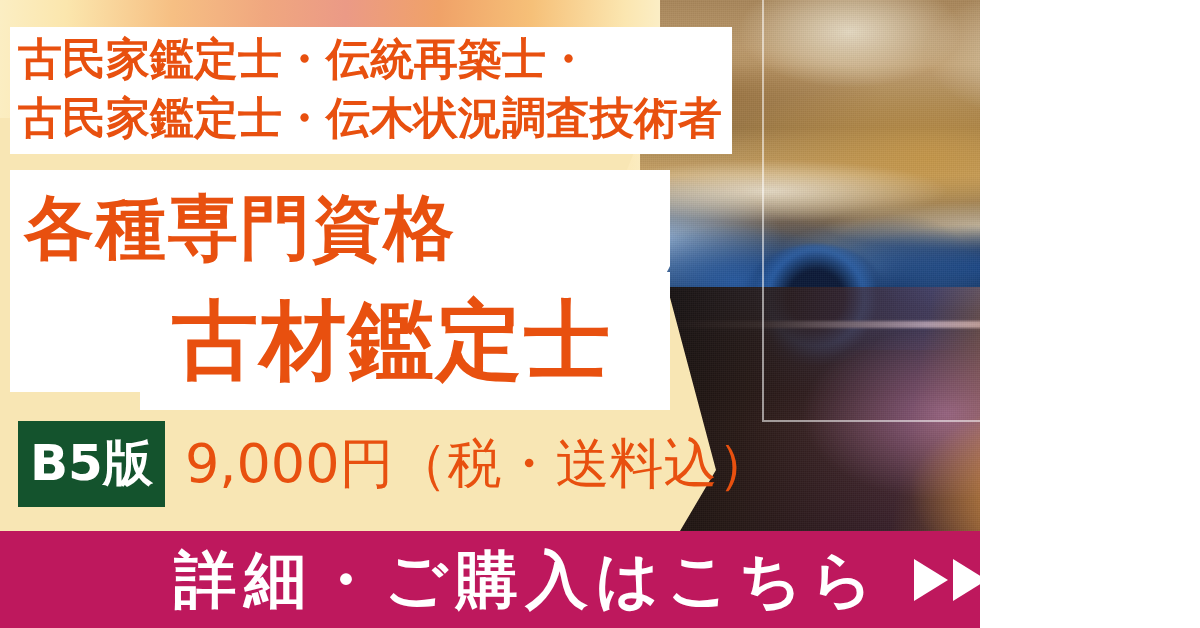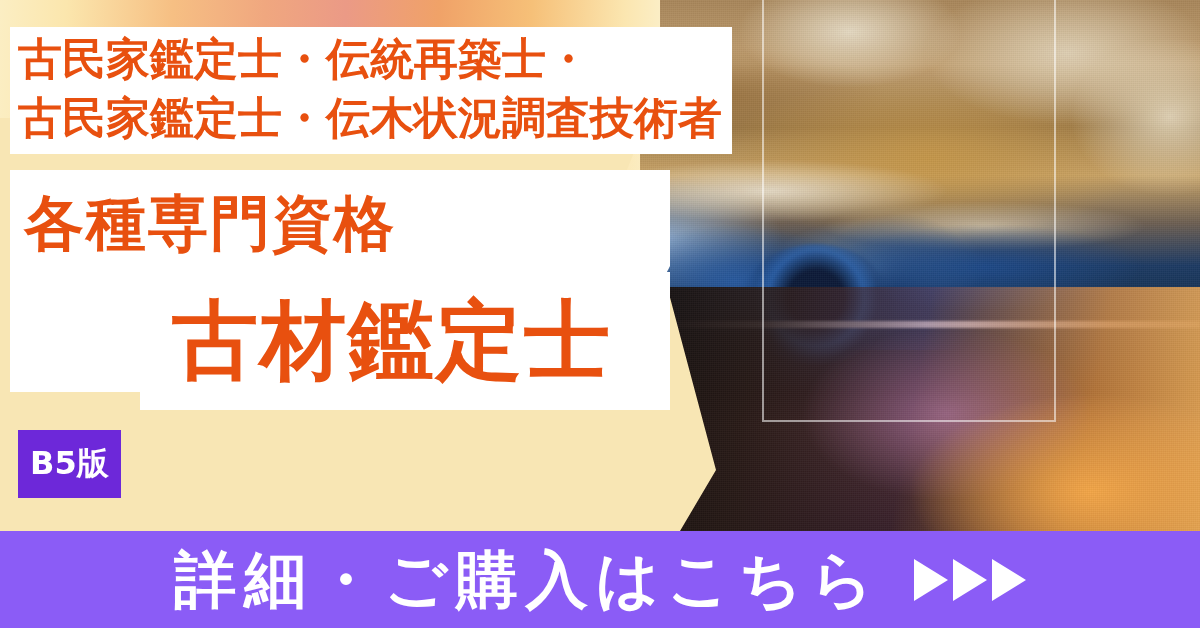--- a/index.html
+++ b/index.html
@@ -1,20 +1,20 @@
 <!DOCTYPE html>
 <html><head>
 <meta charset="utf-8">
 <style>
   html,body{margin:0;padding:0;background:#fff;}
   body{font-family:"DejaVu Sans","Liberation Sans",sans-serif;}
 
   .banner{
     position:relative;
-    width:1200px;height:628px;
+    width:980px;height:628px;
     overflow:hidden;
     background:#f6e3ae;
   }
 
   
   .photo{
     position:absolute;
     left:596px;top:0;width:604px;height:531px;
     overflow:hidden;
     background:#120b08;
@@ -151,51 +151,51 @@
   .hdr div{display:block;}
 
   .title{
     position:absolute;
     color:#e8500f;
     font-weight:700;
     letter-spacing:2px;
     white-space:nowrap;
     line-height:1;
   }
-  .title-1{left:24px;top:193px;font-size:60px;}
+  .title-1{left:24px;top:193px;font-size:70px;}
   .title-2{left:172px;top:297px;font-size:86px;}
 
   
   .price-row{
     position:absolute;left:18px;top:421px;height:86px;
     display:flex;align-items:center;
   }
   .badge{
-    background:#6d28d9;
+    background:#14532d;
     color:#ffffff;
-    font-size:32px;
+    font-size:50px;
     font-weight:700;
     line-height:1;
     padding:17px 12px 19px 12px;
     letter-spacing:0px;
     white-space:nowrap;
   }
   .price{
     color:#e8500f;
     font-size:54px;
     font-weight:400;
     margin-left:20px;
     letter-spacing:0px;
     white-space:nowrap;
   }
 
   
   .cta{
     position:absolute;left:0;top:531px;width:1200px;height:97px;
-    background:#8b5cf6;
+    background:#be185d;
     display:flex;align-items:center;justify-content:center;
     gap:26px;
   }
   .cta-text{
     color:#ffffff;
     font-size:62px;
     font-weight:700;
     letter-spacing:8px;
     line-height:1;
     white-space:nowrap;
@@ -239,20 +239,21 @@
   <div class="hdr">
     <div>古民家鑑定士・伝統再築士・</div>
     <div>古民家鑑定士・伝木状況調査技術者</div>
   </div>
 
   <div class="title title-1">各種専門資格</div>
   <div class="title title-2">古材鑑定士</div>
 
   <div class="price-row">
     <div class="badge">B5版</div>
+    <div class="price">9,000円（税・送料込）</div>
   </div>
 
   <div class="cta">
     <div class="cta-text">詳細・ご購入はこちら</div>
     <div class="cta-arrows">
       <span class="tri"></span>
       <span class="tri"></span>
       <span class="tri"></span>
     </div>
   </div>

